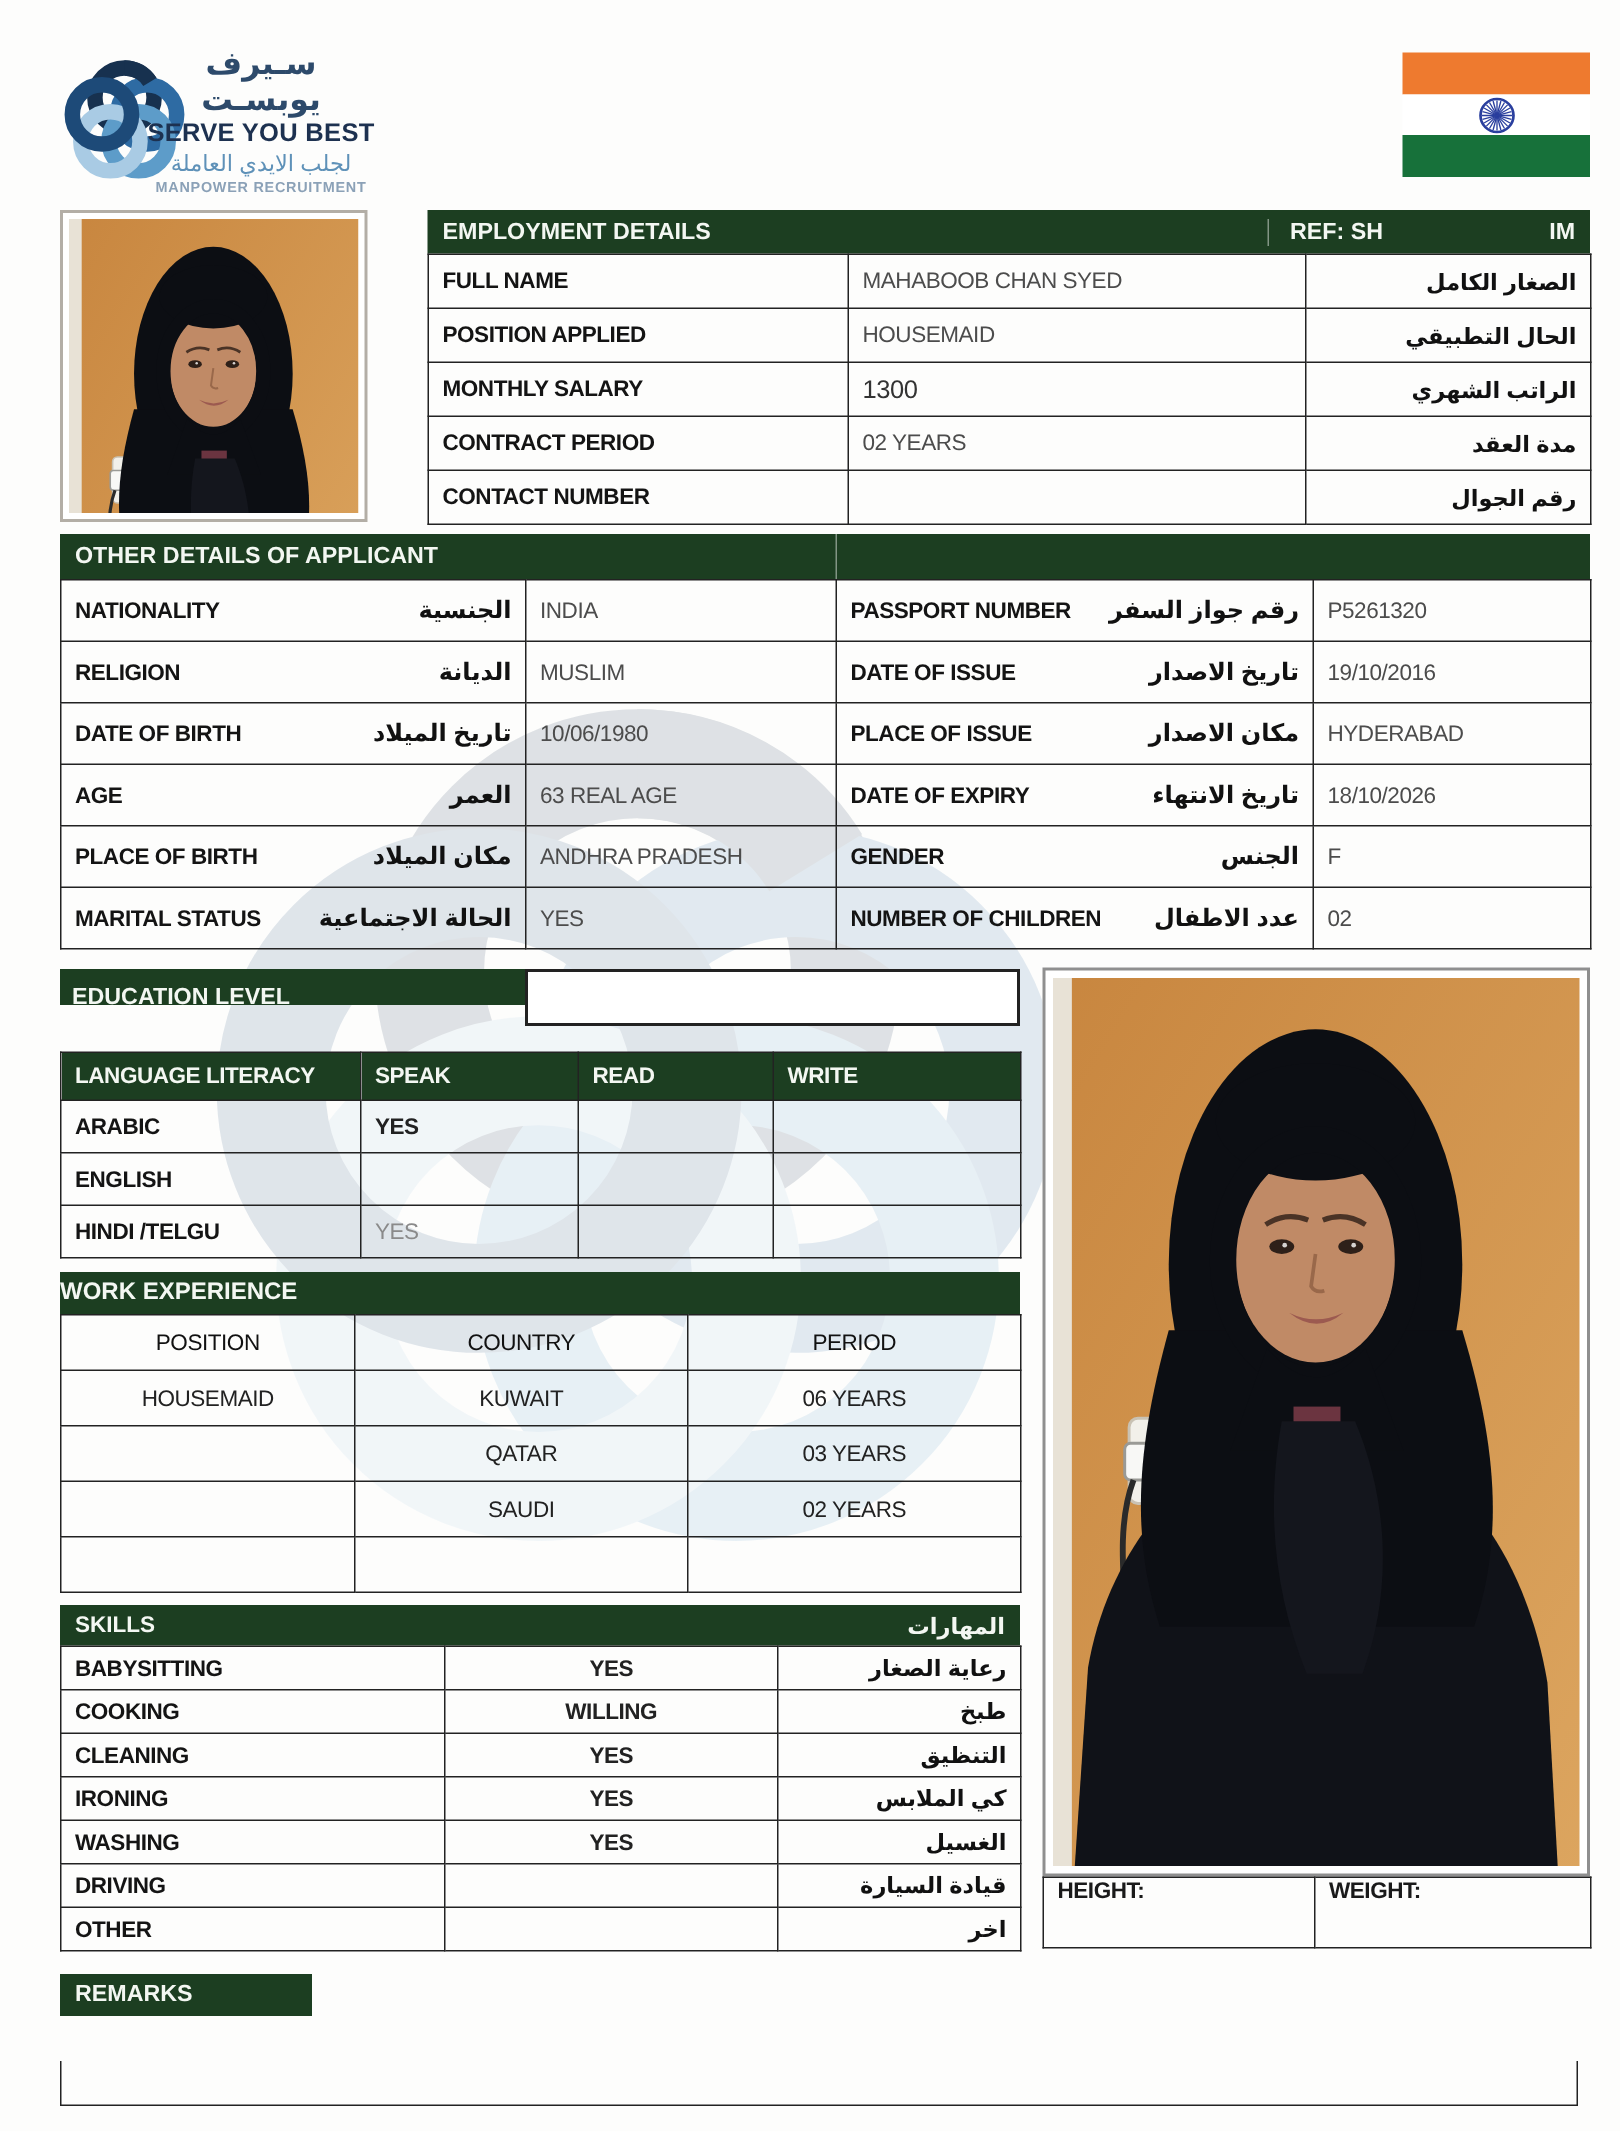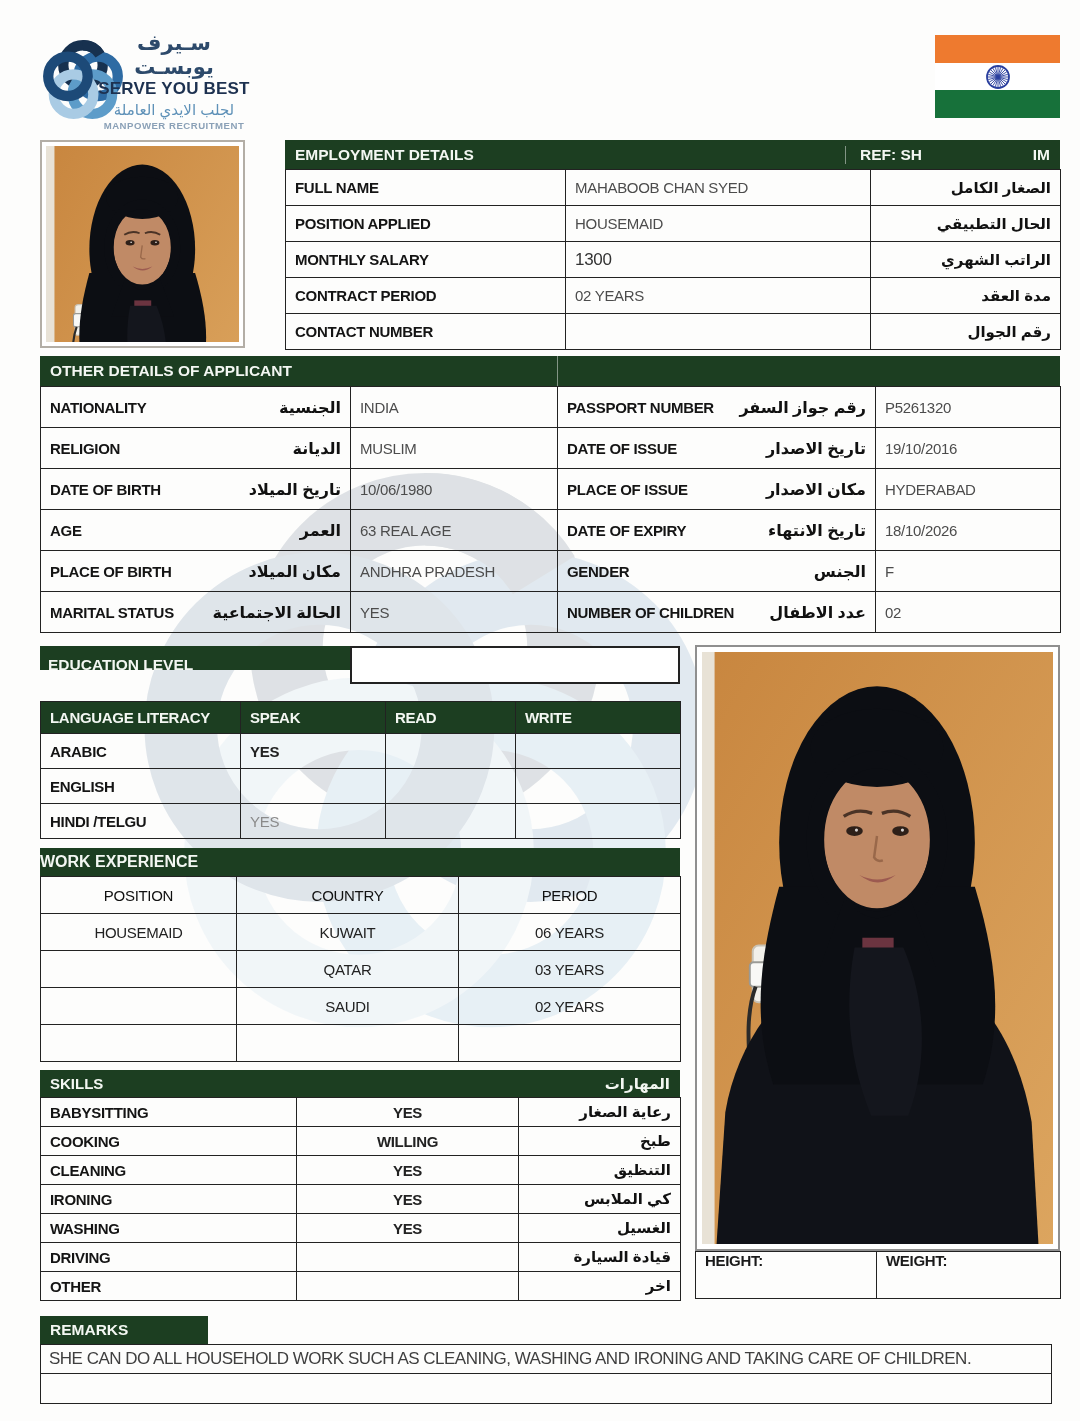--- a/index.html
+++ b/index.html
@@ -460,16 +460,15 @@
       </colgroup>
     <tbody>
         <tr>
       <td>HEIGHT:</td>
       <td>WEIGHT:</td>
     </tr>
   </tbody>
     </table>
 
   <div class="abs green rm-head">REMARKS</div>
-  <div class="abs rm-text">SHE CAN DO ALL HOUSEHOLD WORK SUCH AS CLEANING, WASHING AND IRONING AND TAKING CARE OF CHILDREN.</div>
   <div class="abs rm-empty"></div>
 
 </div>
 
 </body></html>

